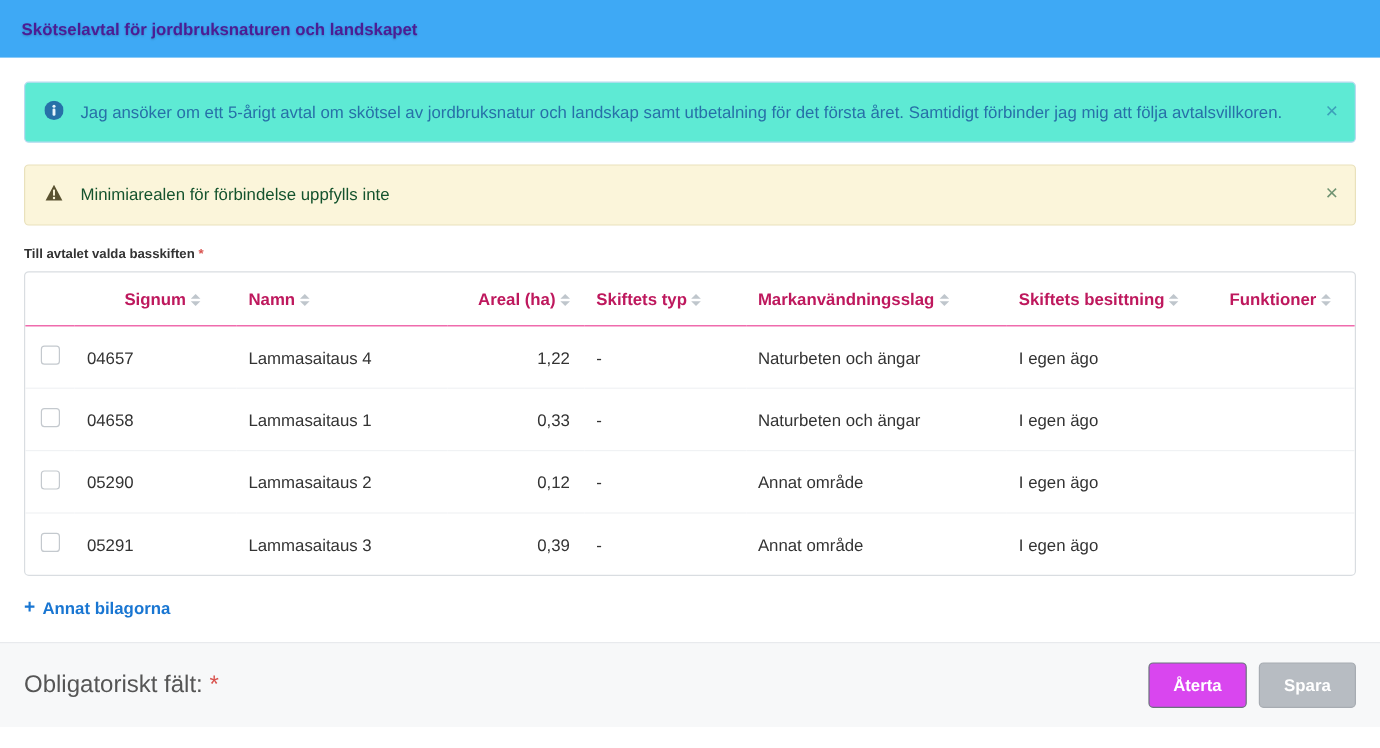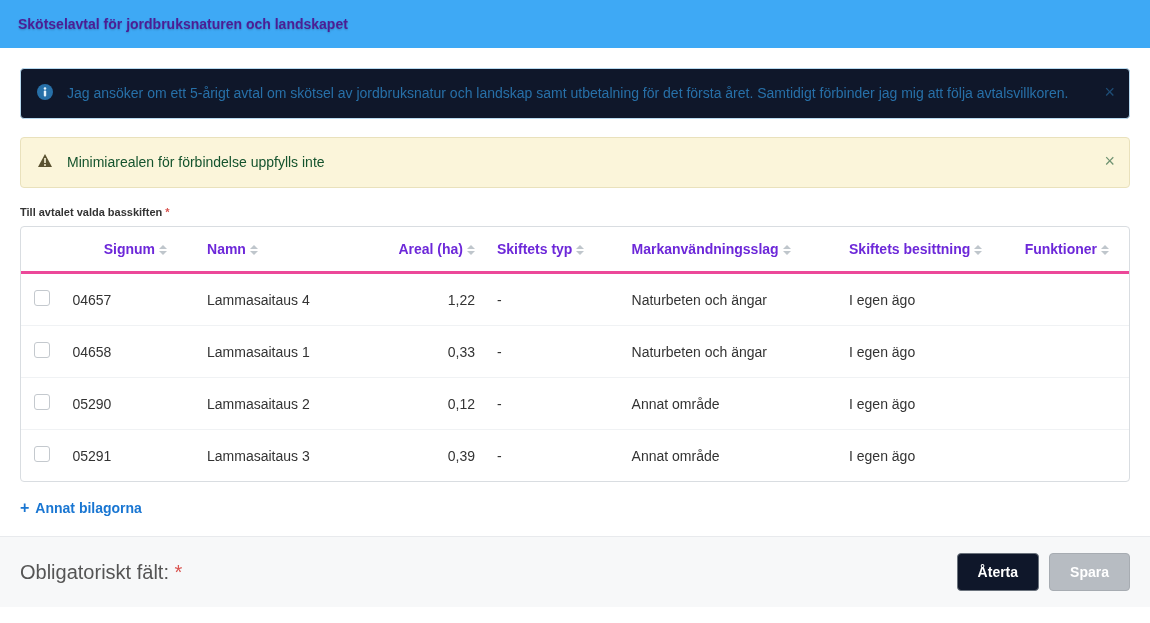--- a/index.html
+++ b/index.html
@@ -18,21 +18,21 @@
     
     .alert {
       border-radius: 4px;
       padding: 14px 16px;
       margin-bottom: 18px;
       display: flex;
       align-items: flex-start;
       position: relative;
     }
     .alert-info {
-      background: #0f172a;
+      background: #5eead4;
       border: 1px solid #B8DAF0;
       color: #2770A8;
     }
     .alert-warning {
       background: #FBF5DA;
       border: 1px solid #E9E1BC;
       color: #14532d;
     }
     .alert .alert-icon {
       margin-right: 14px;
@@ -61,23 +61,23 @@
       border-radius: 4px;
       overflow: hidden;
       background: #fff;
       margin-bottom: 18px;
     }
     table { width: 100%; border-collapse: collapse; }
     thead th {
       text-align: left;
       font-weight: bold;
       padding: 14px 10px;
-      border-bottom: 3px solid #ec4899;
-      font-size: 14px;
-      color: #6d28d9;
+      border-bottom: 1px solid #ec4899;
+      font-size: 14px;
+      color: #be185d;
     }
     tbody td {
       padding: 16px 10px;
       border-bottom: 1px solid #F0F2F4;
       vertical-align: middle;
     }
     tbody tr:last-child td { border-bottom: none; }
     
     .col-check { width: 40px; text-align: center; }
     .col-signum { width: 130px; text-align: left; padding-right: 30px;}
@@ -134,21 +134,21 @@
     .footer-buttons { display: flex; gap: 10px; }
     .btn {
       padding: 10px 20px;
       border-radius: 4px;
       border: 1px solid transparent;
       font-size: 14px;
       font-weight: bold;
       cursor: pointer;
       color: #fff;
     }
-    .btn-secondary { background: #0f172a; border-color:#6A727C; }
+    .btn-secondary { background: #d946ef; border-color:#6A727C; }
     .btn-muted { background: #B7BCC2; border-color:#A7ACB2; }
   </style>
 </head>
 <body>
 
 <div class="header">
   <span>Skötselavtal för jordbruksnaturen och landskapet</span>
 </div>
 
 <div class="container">

